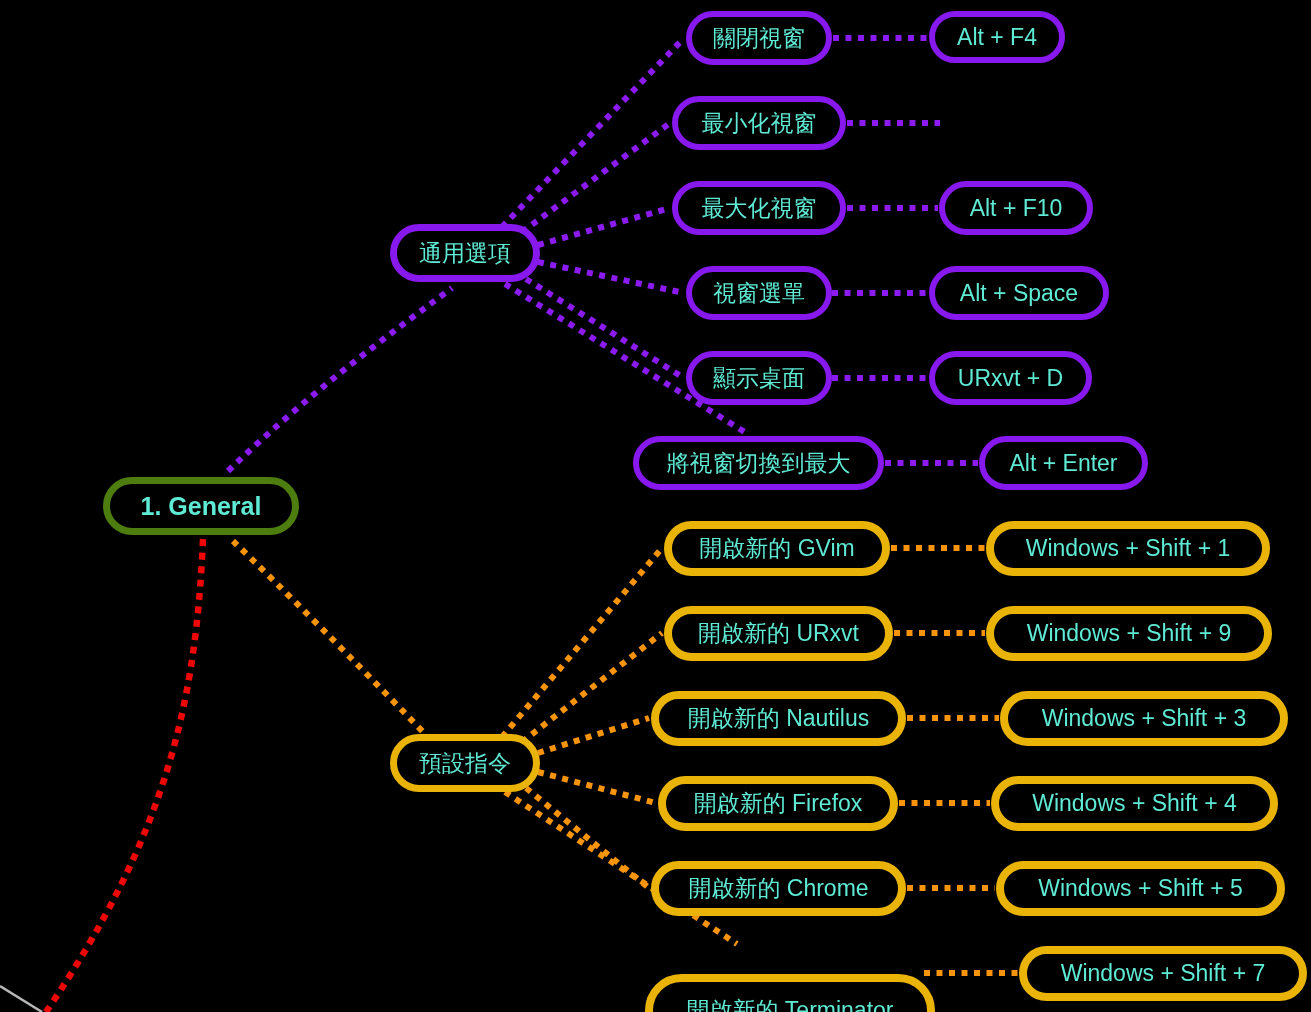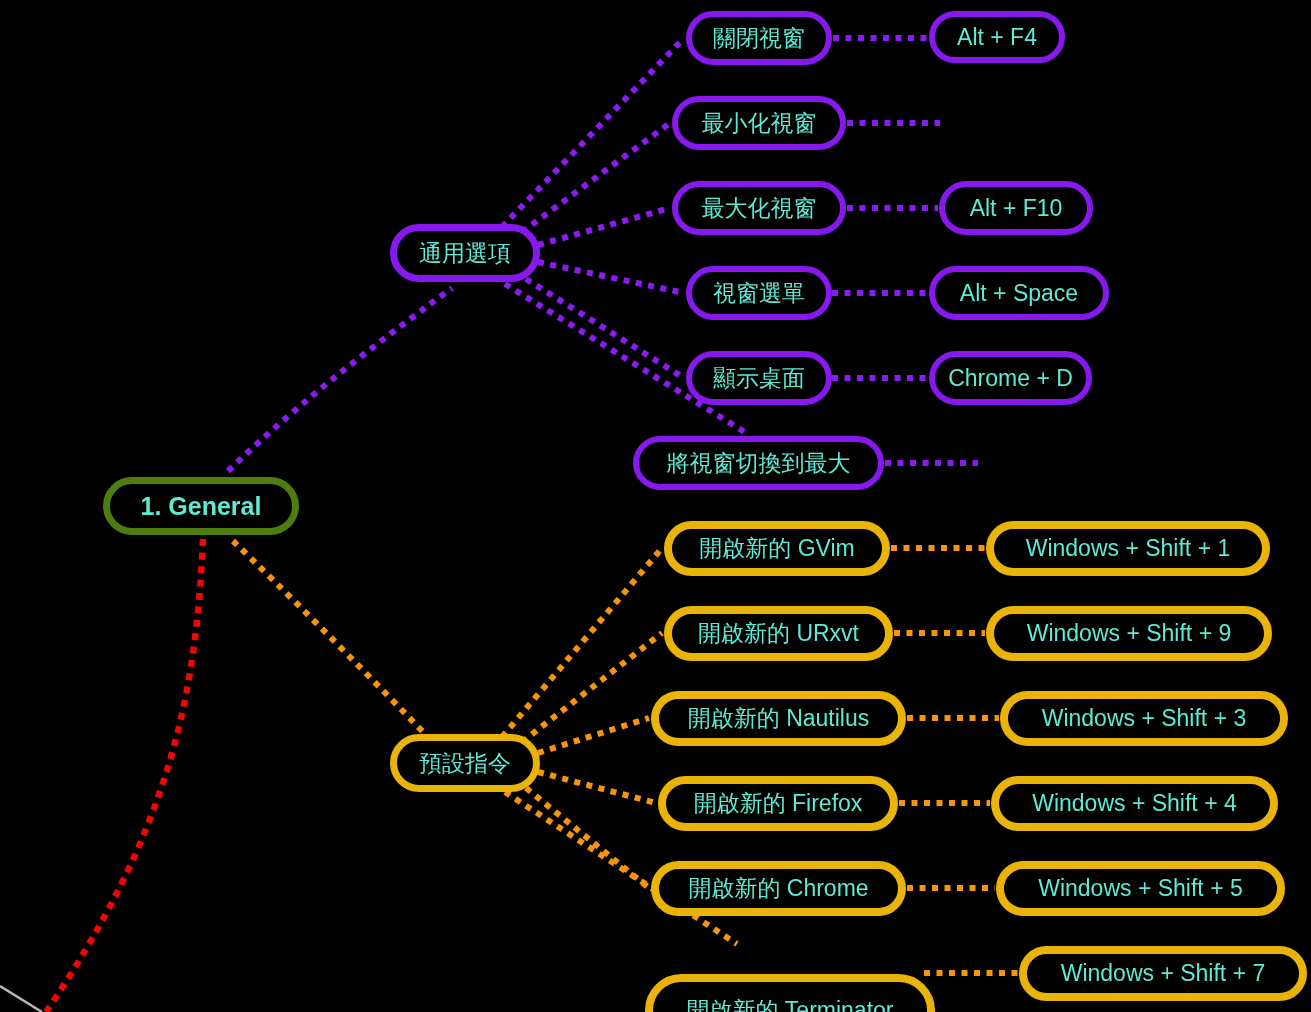--- a/index.html
+++ b/index.html
@@ -135,21 +135,22 @@
   <div class="node purple" id="n-p0">關閉視窗</div>
   <div class="node purple" id="n-p1">最小化視窗</div>
   <div class="node purple" id="n-p2">最大化視窗</div>
   <div class="node purple" id="n-p3">視窗選單</div>
   <div class="node purple" id="n-p4">顯示桌面</div>
   <div class="node purple" id="n-p5">將視窗切換到最大</div>
 
   <div class="node purple" id="n-s0">Alt + F4</div>
   <div class="node purple" id="n-s2">Alt + F10</div>
   <div class="node purple" id="n-s3">Alt + Space</div>
-  <div class="node purple" id="n-s4">Chrome + D</div>
+  <div class="node purple" id="n-s4">URxvt + D</div>
+  <div class="node purple" id="n-s5">Alt + Enter</div>
 
   <div class="node orange" id="n-o0">開啟新的 GVim</div>
   <div class="node orange" id="n-o1">開啟新的 URxvt</div>
   <div class="node orange" id="n-o2">開啟新的 Nautilus</div>
   <div class="node orange" id="n-o3">開啟新的 Firefox</div>
   <div class="node orange" id="n-o4">開啟新的 Chrome</div>
   <div class="node orange" id="n-o5">開啟新的 Terminator</div>
 
   <div class="node orange" id="n-t0">Windows + Shift + 1</div>
   <div class="node orange" id="n-t1">Windows + Shift + 9</div>

